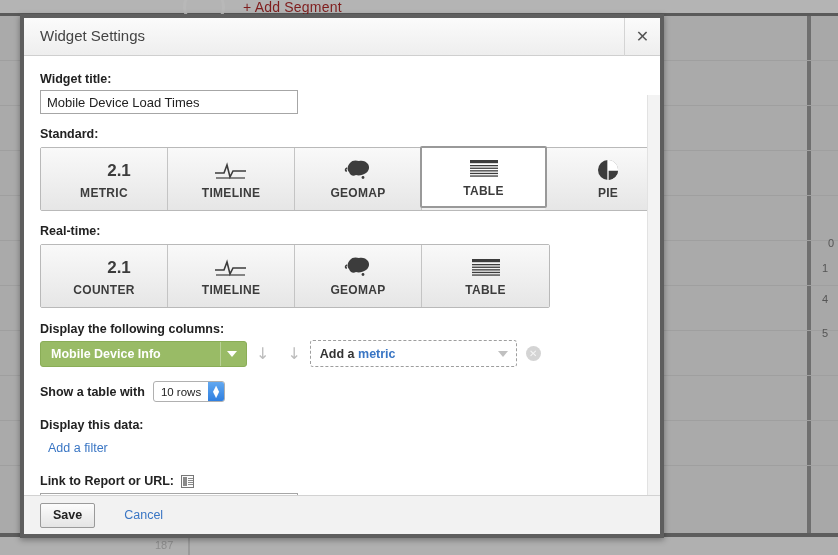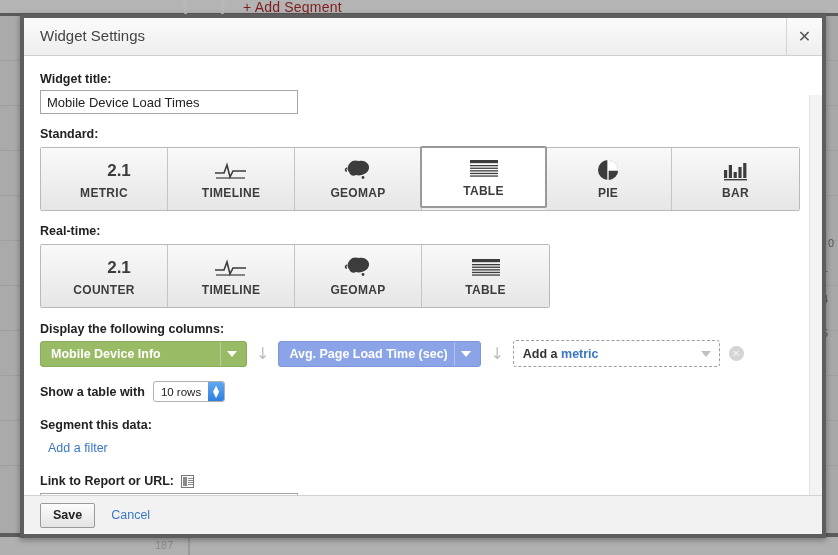--- a/index.html
+++ b/index.html
@@ -57,21 +57,21 @@
   }
   #bg-bottom-divider {
     position: absolute; left: 188px; bottom: 0; width: 2px; height: 18px;
     background: #9a9a9a;
   }
 
   
   #modal {
     position: absolute;
     left: 20px; top: 14px;
-    width: 806px; height: 524px;
+    width: 644px; height: 524px;
     background: #701a75;
     border: 4px solid #5e5e5e;
     box-shadow: 0 2px 6px rgba(0,0,0,.35);
     overflow: hidden;
   }
   #modal-header {
     position: relative;
     height: 38px;
     background: linear-gradient(to bottom, #fbfbfb 0%, #eeeeee 100%);
     border-bottom: 1px solid #cfcfcf;
@@ -265,20 +265,21 @@
   }
 
   
   #modal-footer {
     position: absolute; left: 0; bottom: 0;
     width: 100%; height: 39px;
     background: #f2f2f2;
     border-top: 1px solid #d2d2d2;
     display: flex; align-items: center;
     padding: 16px 16px;
+    gap: 13px;
   }
   #save-btn {
     height: 25px; min-width: 52px;
     padding: 0 12px;
     border: 1px solid #9a9a9a;
     border-radius: 2px;
     background: linear-gradient(to bottom, #fcfcfc 0%, #e4e4e4 100%);
     font-size: 12.5px; font-weight: bold; color: #222;
     cursor: pointer;
     font-family: "Liberation Sans", sans-serif;
@@ -451,26 +452,20 @@
     <div style="height:14px"></div>
     <label class="field-label">Display the following columns:</label>
     <div id="cols-row">
       <div class="pill dim">
         <span class="pill-text">Mobile Device Info</span>
         <span class="caret-box">
             <i class="caret"></i>
           </span>
       </div>
       <span class="down-arrow">↓</span>
-      <div class="pill met">
-        <span class="pill-text">Avg. Page Load Time (sec)</span>
-        <span class="caret-box">
-            <i class="caret"></i>
-          </span>
-      </div>
       <span class="down-arrow">↓</span>
       <div id="add-metric">
         <span class="am-text"><span>Add a </span><span class="link-blue">metric</span></span>
         <i class="caret-gray"></i>
       </div>
       <span id="remove-metric">✕</span>
     </div>
 
     
     <div id="rows-row">
@@ -478,21 +473,21 @@
       <span class="mac-select">
         <span class="ms-val">10 rows</span>
         <span class="ms-stepper">
             <span>▲</span>
             <span>▼</span>
           </span>
       </span>
     </div>
 
     
-    <label class="field-label" id="filter-label">Segment this data:</label>
+    <label class="field-label" id="filter-label">Display this data:</label>
     <a class="link" id="add-filter">Add a filter</a>
 
     
     <div id="link-label-row">
       <span class="field-label" style="margin:0">Link to Report or URL:</span>
       <span id="report-picker-icon"></span>
     </div>
     <input class="text-input" id="link-input" type="text" style="margin-top: 5px;" value="">
 
     <div id="v-scrollbar"></div>

